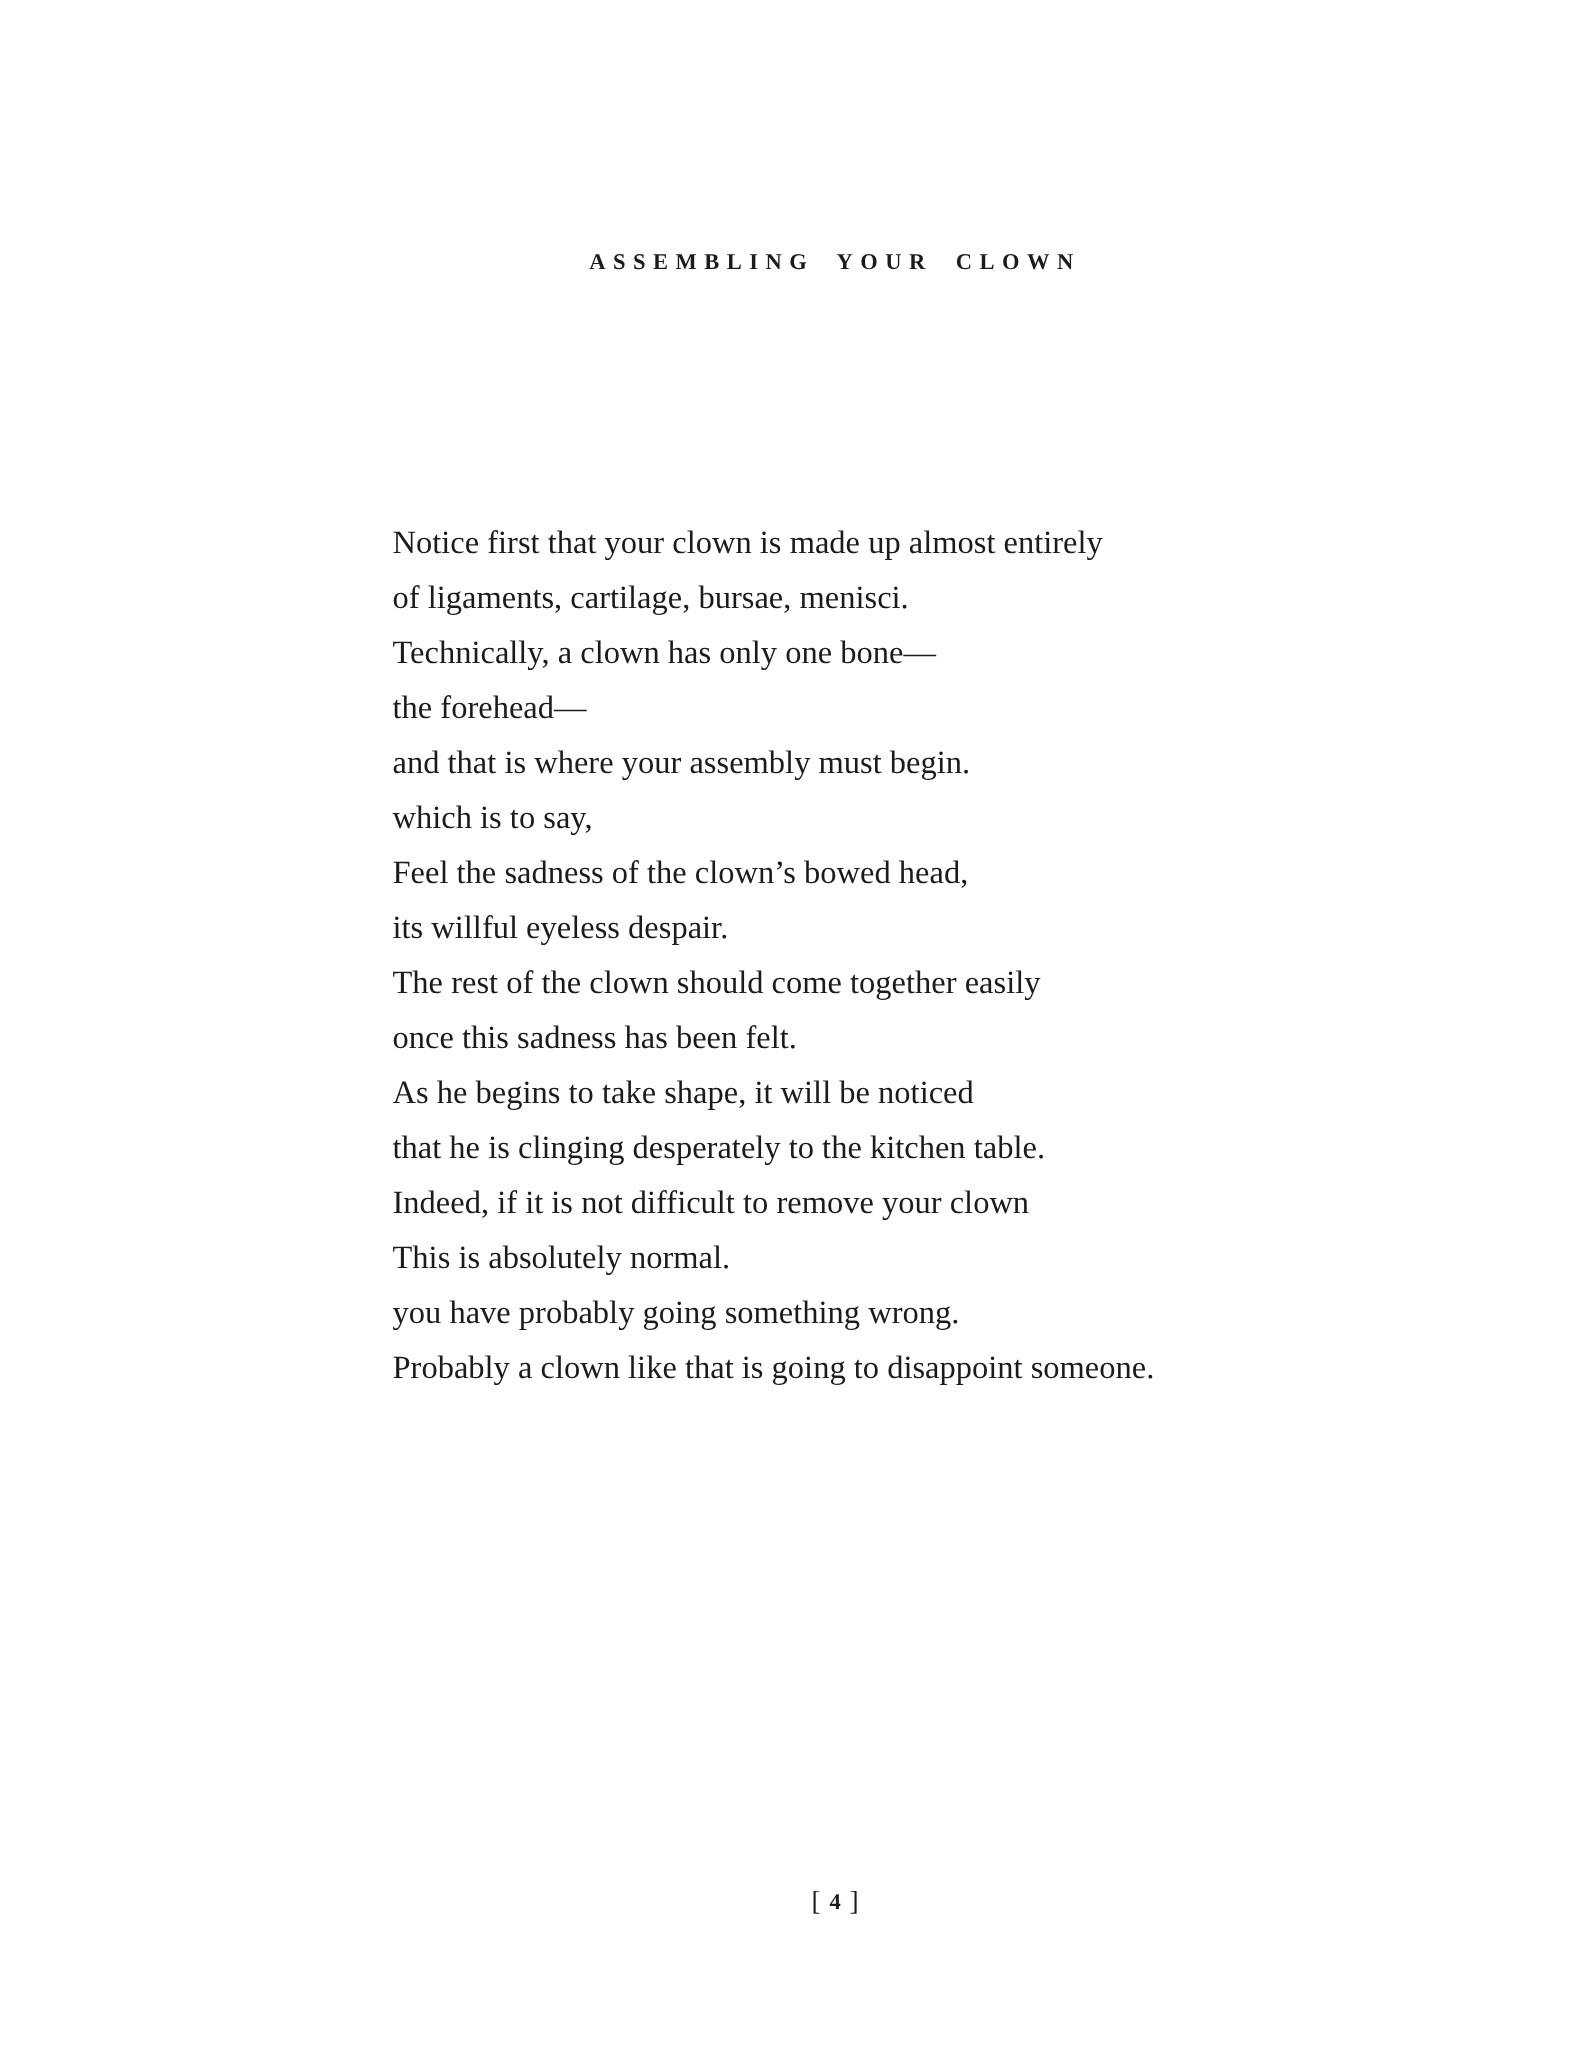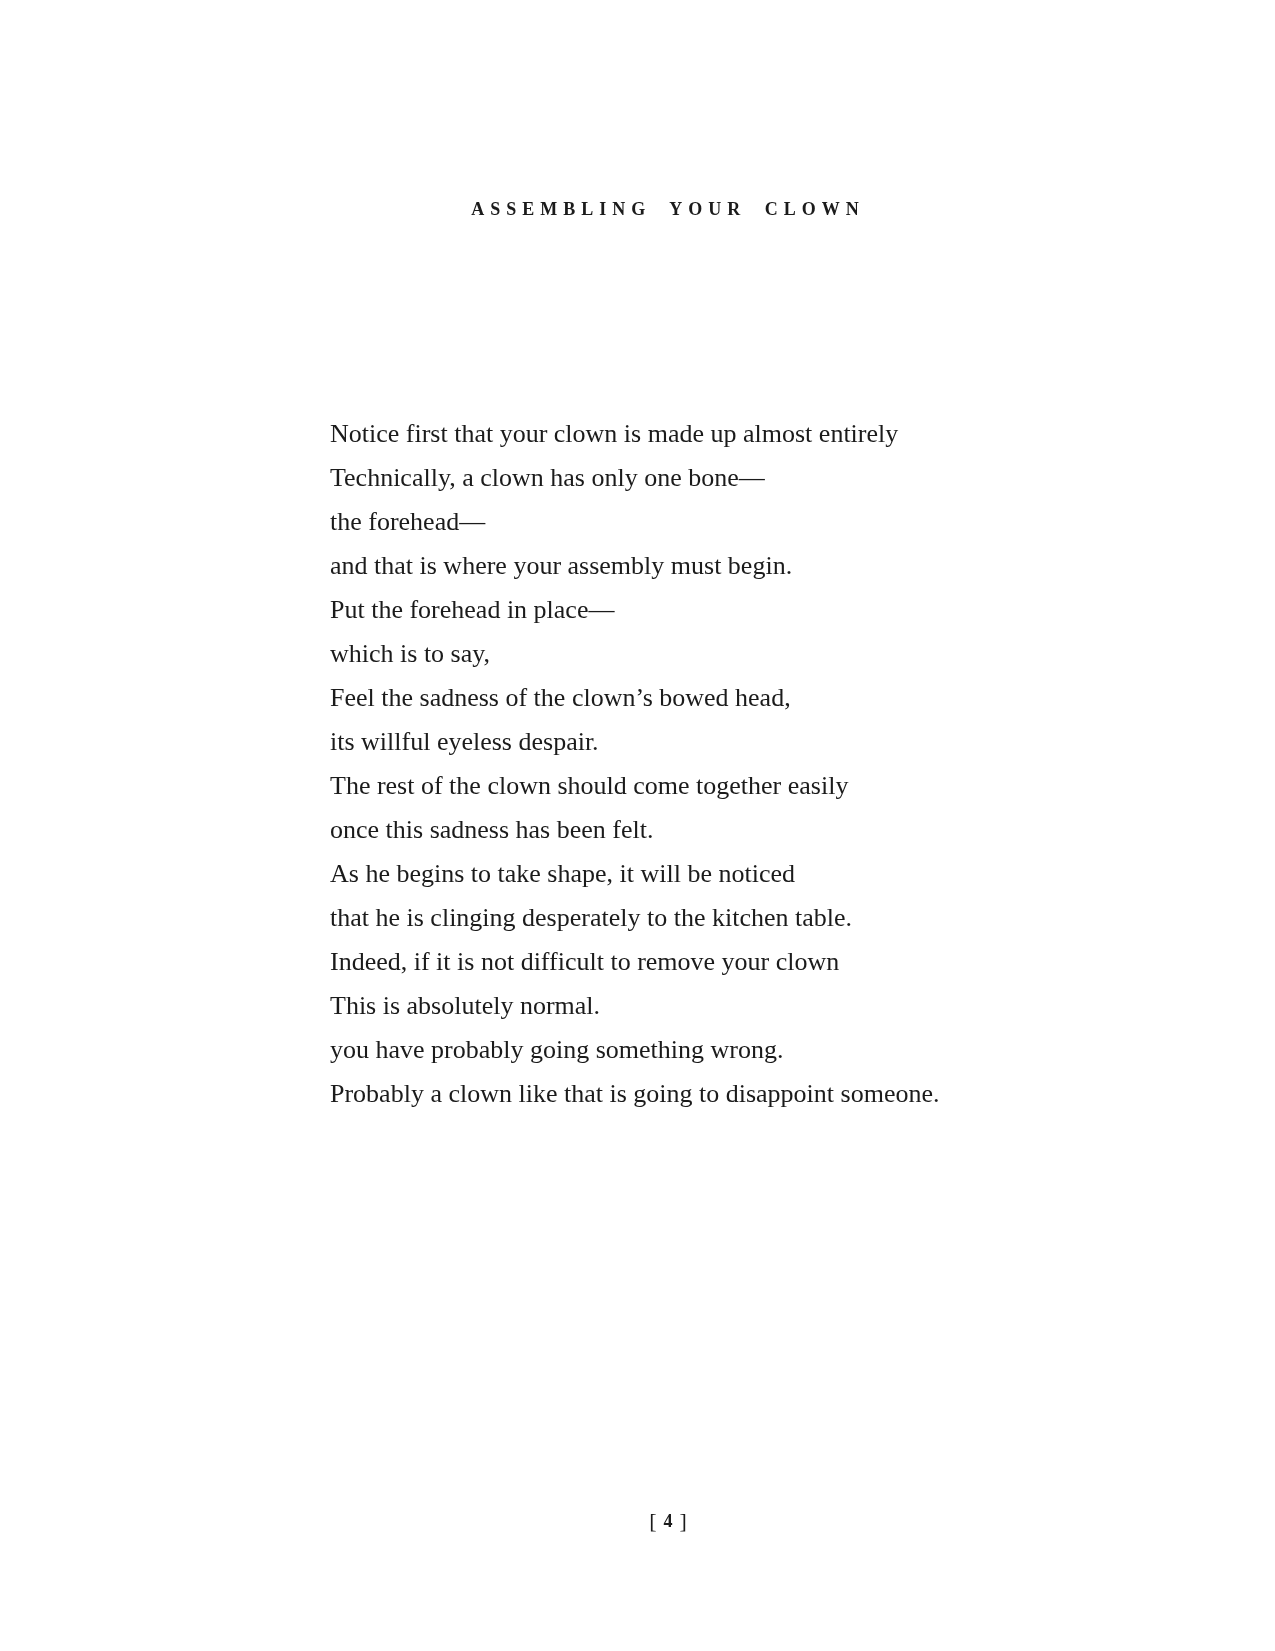--- a/index.html
+++ b/index.html
@@ -26,21 +26,21 @@
     font-size: 18px;
     font-weight: 700;
     letter-spacing: 6px;
     word-spacing: 8px;
     white-space: nowrap;
     color: #1b1b1b;
   }
   .poem {
     position: absolute;
     top: 412px;
-    left: 330px;
+    left: 314px;
     font-size: 26px;
     line-height: 44px;
     white-space: nowrap;
     color: #1b1b1b;
   }
   .poem-line {
     height: 44px;
   }
   .folio {
     position: absolute;
@@ -64,24 +64,24 @@
 </style>
 </head>
 <body>
 
 <div class="page">
 
   <div class="poem-title">ASSEMBLING YOUR CLOWN</div>
 
   <div class="poem">
       <div class="poem-line">Notice first that your clown is made up almost entirely</div>
+      <div class="poem-line">of ligaments, cartilage, bursae, menisci.</div>
       <div class="poem-line">Technically, a clown has only one bone—</div>
       <div class="poem-line">the forehead—</div>
       <div class="poem-line">and that is where your assembly must begin.</div>
-      <div class="poem-line">Put the forehead in place—</div>
       <div class="poem-line">which is to say,</div>
       <div class="poem-line">Feel the sadness of the clown’s bowed head,</div>
       <div class="poem-line">its willful eyeless despair.</div>
       <div class="poem-line">The rest of the clown should come together easily</div>
       <div class="poem-line">once this sadness has been felt.</div>
       <div class="poem-line">As he begins to take shape, it will be noticed</div>
       <div class="poem-line">that he is clinging desperately to the kitchen table.</div>
       <div class="poem-line">Indeed, if it is not difficult to remove your clown</div>
       <div class="poem-line">This is absolutely normal.</div>
       <div class="poem-line">you have probably going something wrong.</div>

